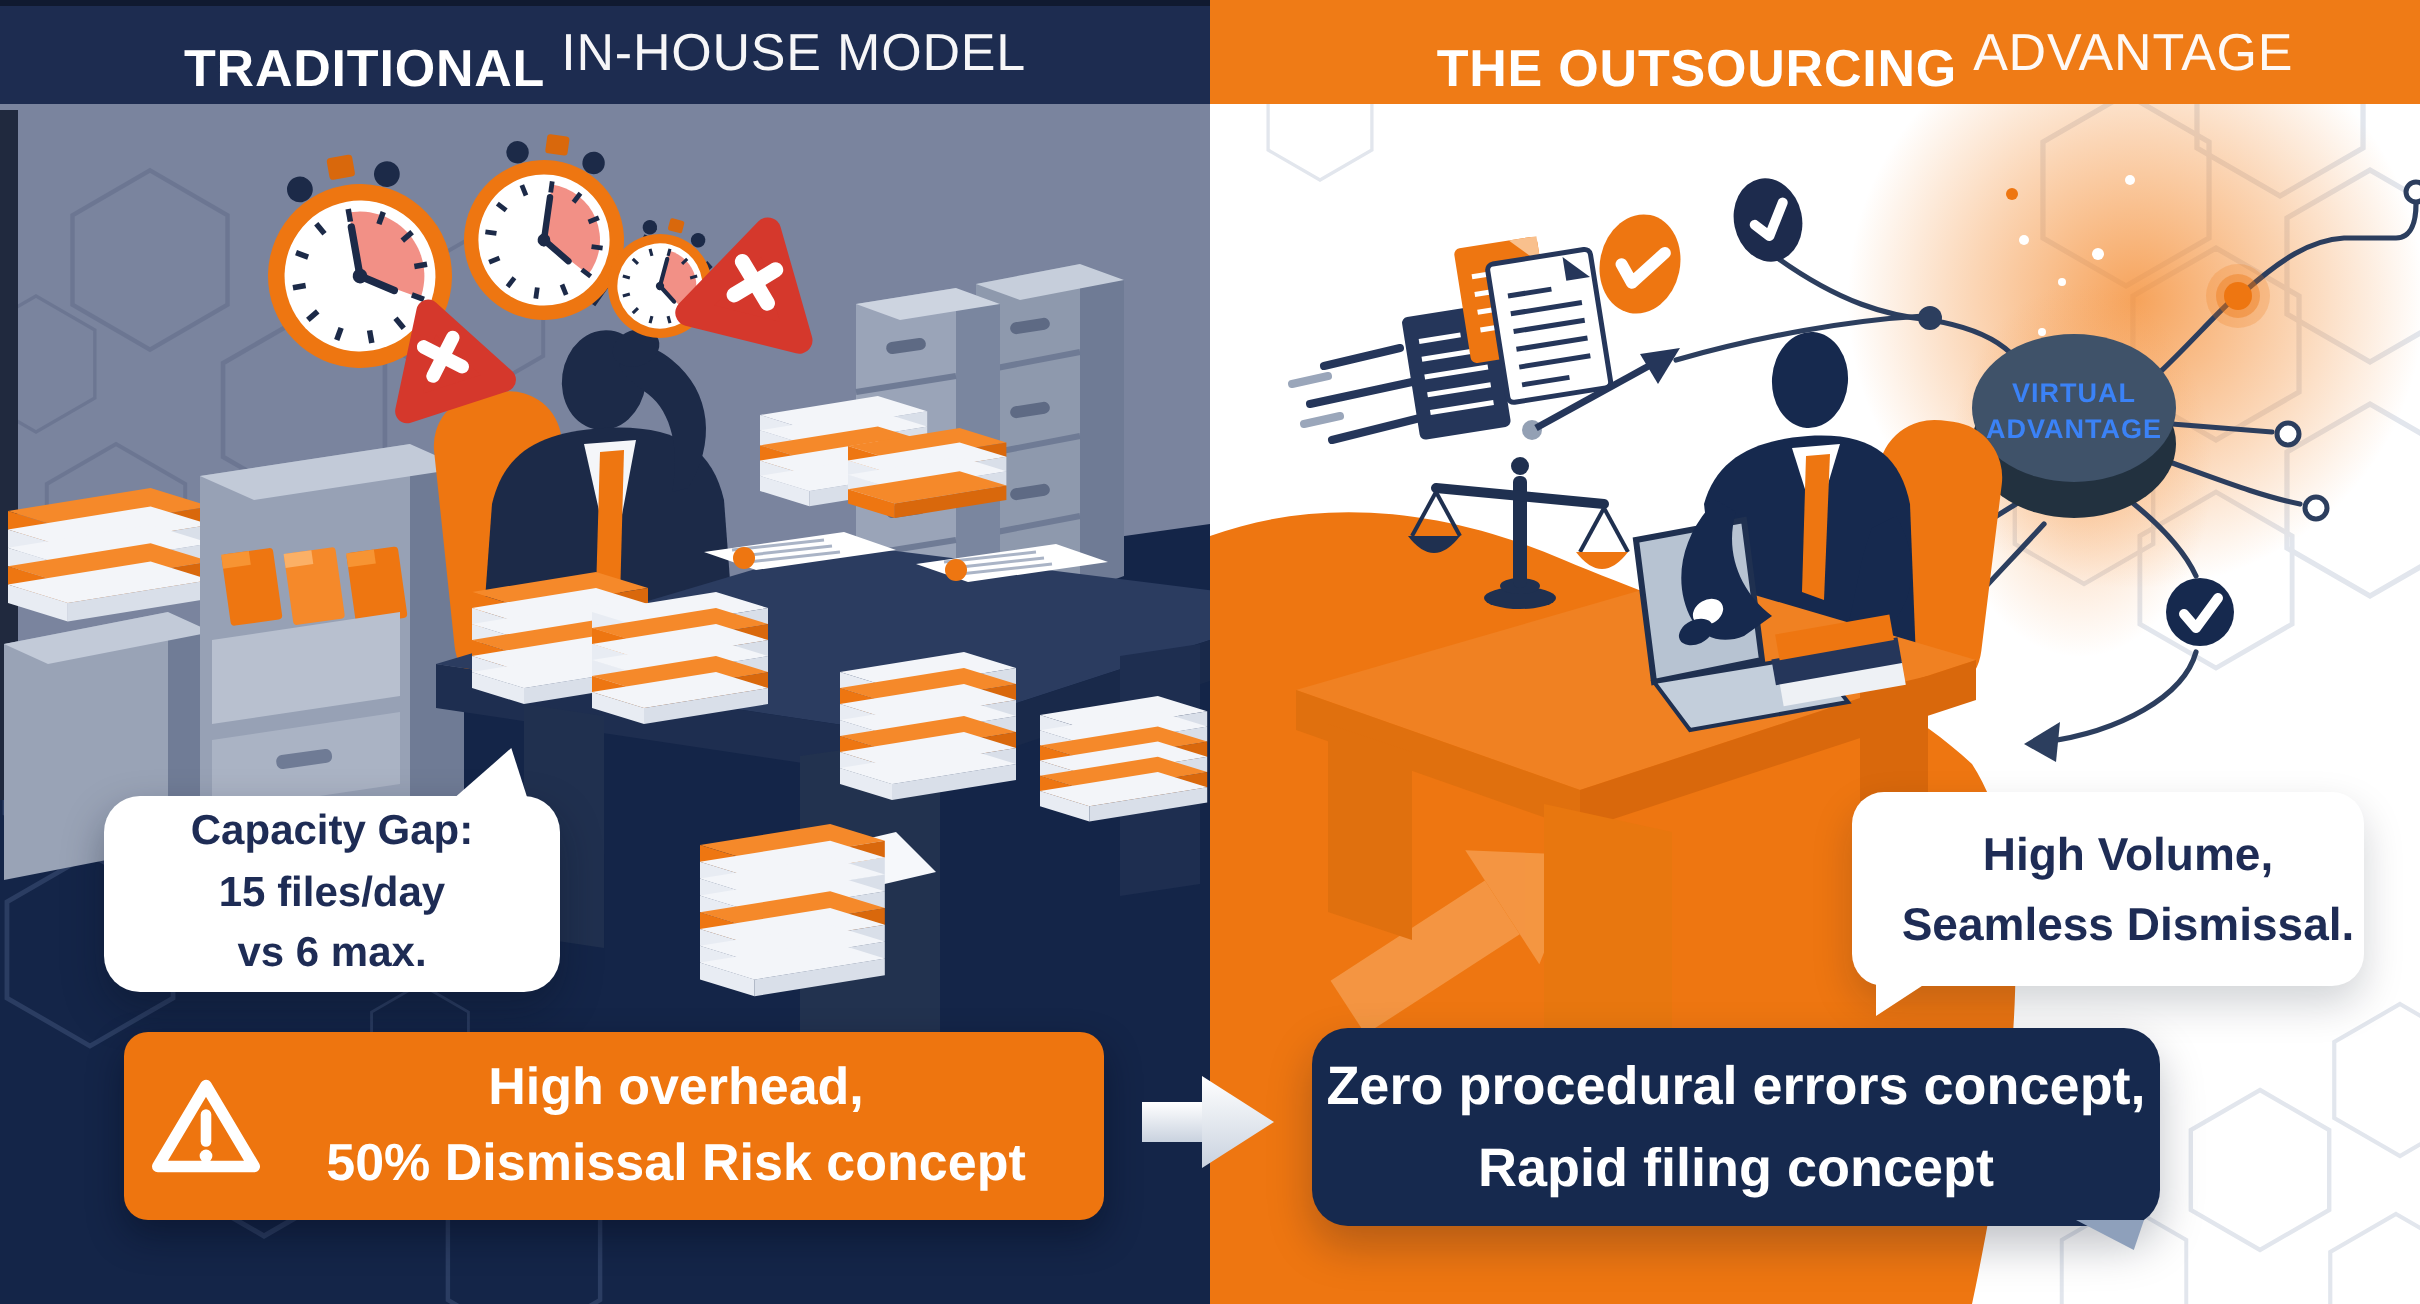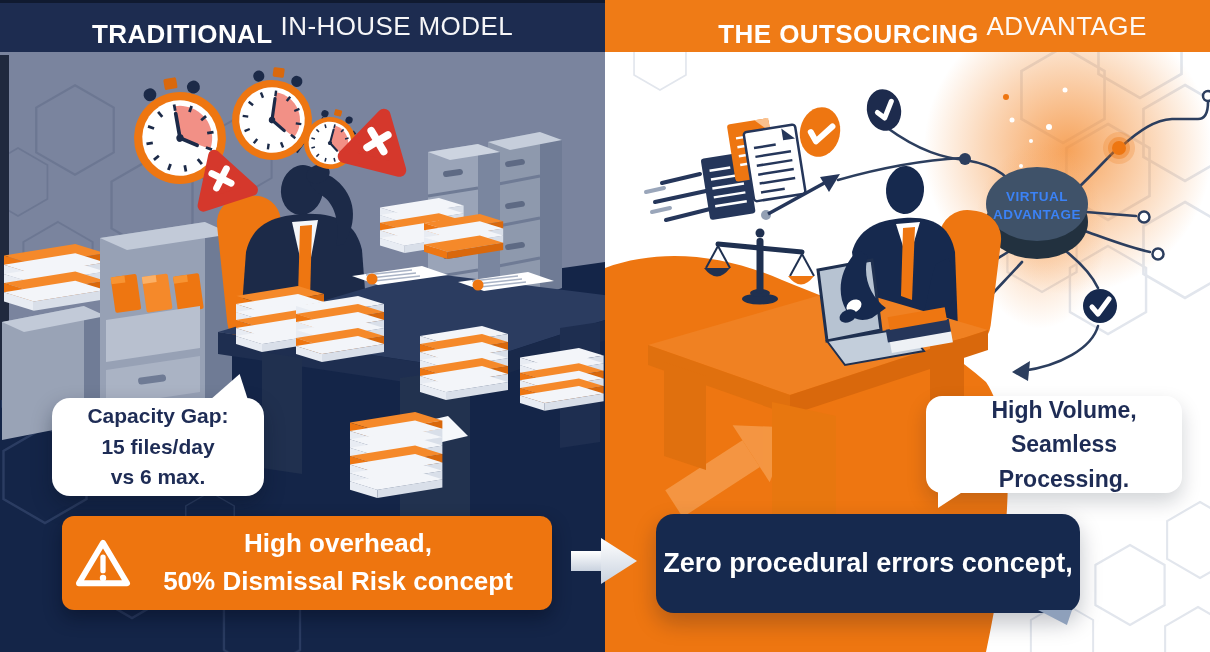--- a/index.html
+++ b/index.html
@@ -13,21 +13,21 @@
        align-items:center;justify-content:center;color:#fff;font-size:26px;
        letter-spacing:.4px;white-space:nowrap;z-index:5;}
   .hdr .em{font-weight:700;margin-right:8px;margin-top:16px;}
   .hdr .rest{font-weight:400;opacity:.96;}
   .hdr.navy{background:#1d2c50;box-shadow:inset 0 3px 0 #101a30;}
   .hdr.orange{background:#ef7b16;padding-left:25px;}
   .bubble{position:absolute;background:#fff;display:flex;flex-direction:column;
           align-items:center;justify-content:center;text-align:center;
           color:#1e2c55;font-weight:700;z-index:6;
           box-shadow:0 9px 20px rgba(8,16,35,.35);}
-  .bubble.capacity{left:52px;top:398px;width:212px;height:98px;border-radius:18px;
+  .bubble.capacity{left:52px;top:398px;width:228px;height:98px;border-radius:18px;
           font-size:21px;line-height:1.45;}
   .bubble.volume{left:926px;top:396px;width:236px;height:97px;border-radius:16px;
           font-size:23px;line-height:1.5;box-shadow:0 9px 20px rgba(8,16,35,.18);padding-left:20px;}
   .tail-up{position:absolute;top:-24px;right:16px;width:38px;height:26px;background:#fff;
           clip-path:polygon(0 100%,100% 100%,78% 0);}
   .tail-dn{position:absolute;left:12px;bottom:-15px;width:26px;height:17px;background:#fff;
           clip-path:polygon(0 0,100% 0,0 100%);}
   .banner{position:absolute;display:flex;align-items:center;justify-content:center;
           color:#fff;font-weight:700;text-align:center;z-index:6;}
   .banner.risk{left:62px;top:516px;width:490px;height:94px;border-radius:12px;
@@ -507,26 +507,27 @@
   </div>
 
   <div class="node-label">
     <div>VIRTUAL</div>
     <div>ADVANTAGE</div>
   </div>
 
   <div class="bubble volume">
     <div class="tail-dn"></div>
     <div>High Volume,</div>
-    <div>Seamless Processing.</div>
+    <div>Seamless Dismissal.</div>
   </div>
 
   <div class="banner benefit">
     <div class="fold"></div>
     <div>Zero procedural errors concept,</div>
+    <div>Rapid filing concept</div>
   </div>
 
   <svg class="mid-arrow" width="70" height="50" viewBox="0 0 70 50">
     <defs>
       <linearGradient id="ag" x1="0" y1="0" x2="0" y2="1">
         <stop offset="0" stop-color="#ffffff"></stop>
           <stop offset="1" stop-color="#c9d2df"></stop>
       </linearGradient>
     </defs>
     <rect x="2" y="15" width="30" height="20" fill="url(#ag)"></rect>

